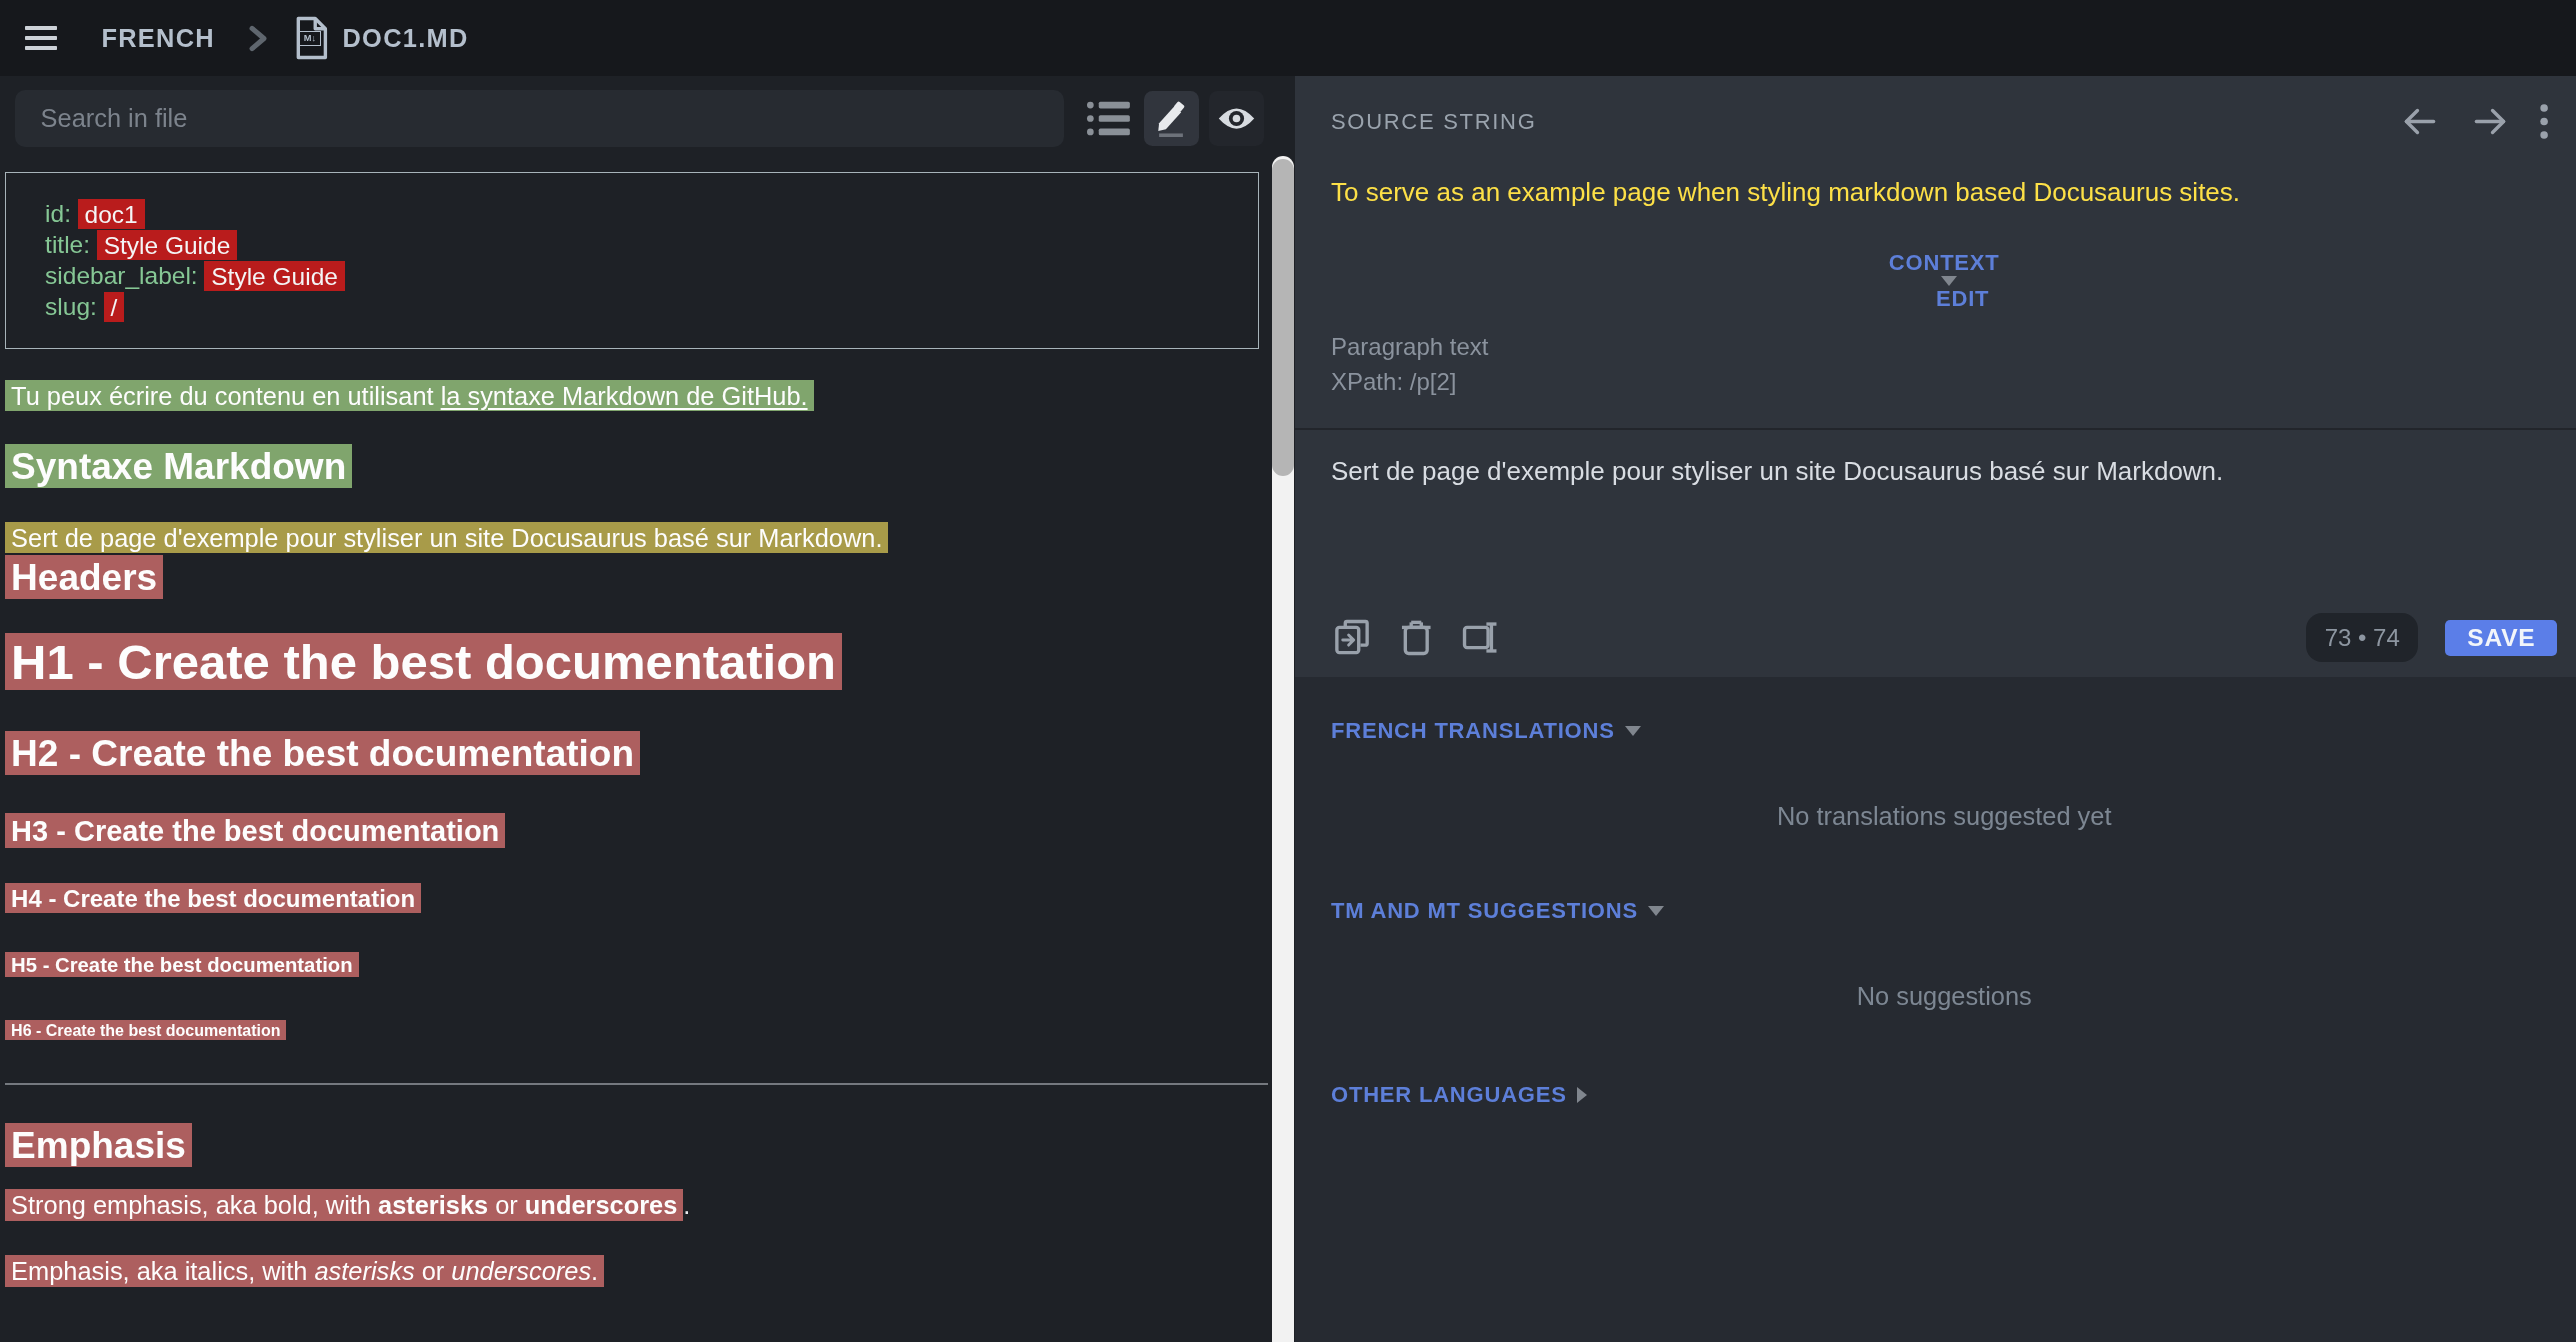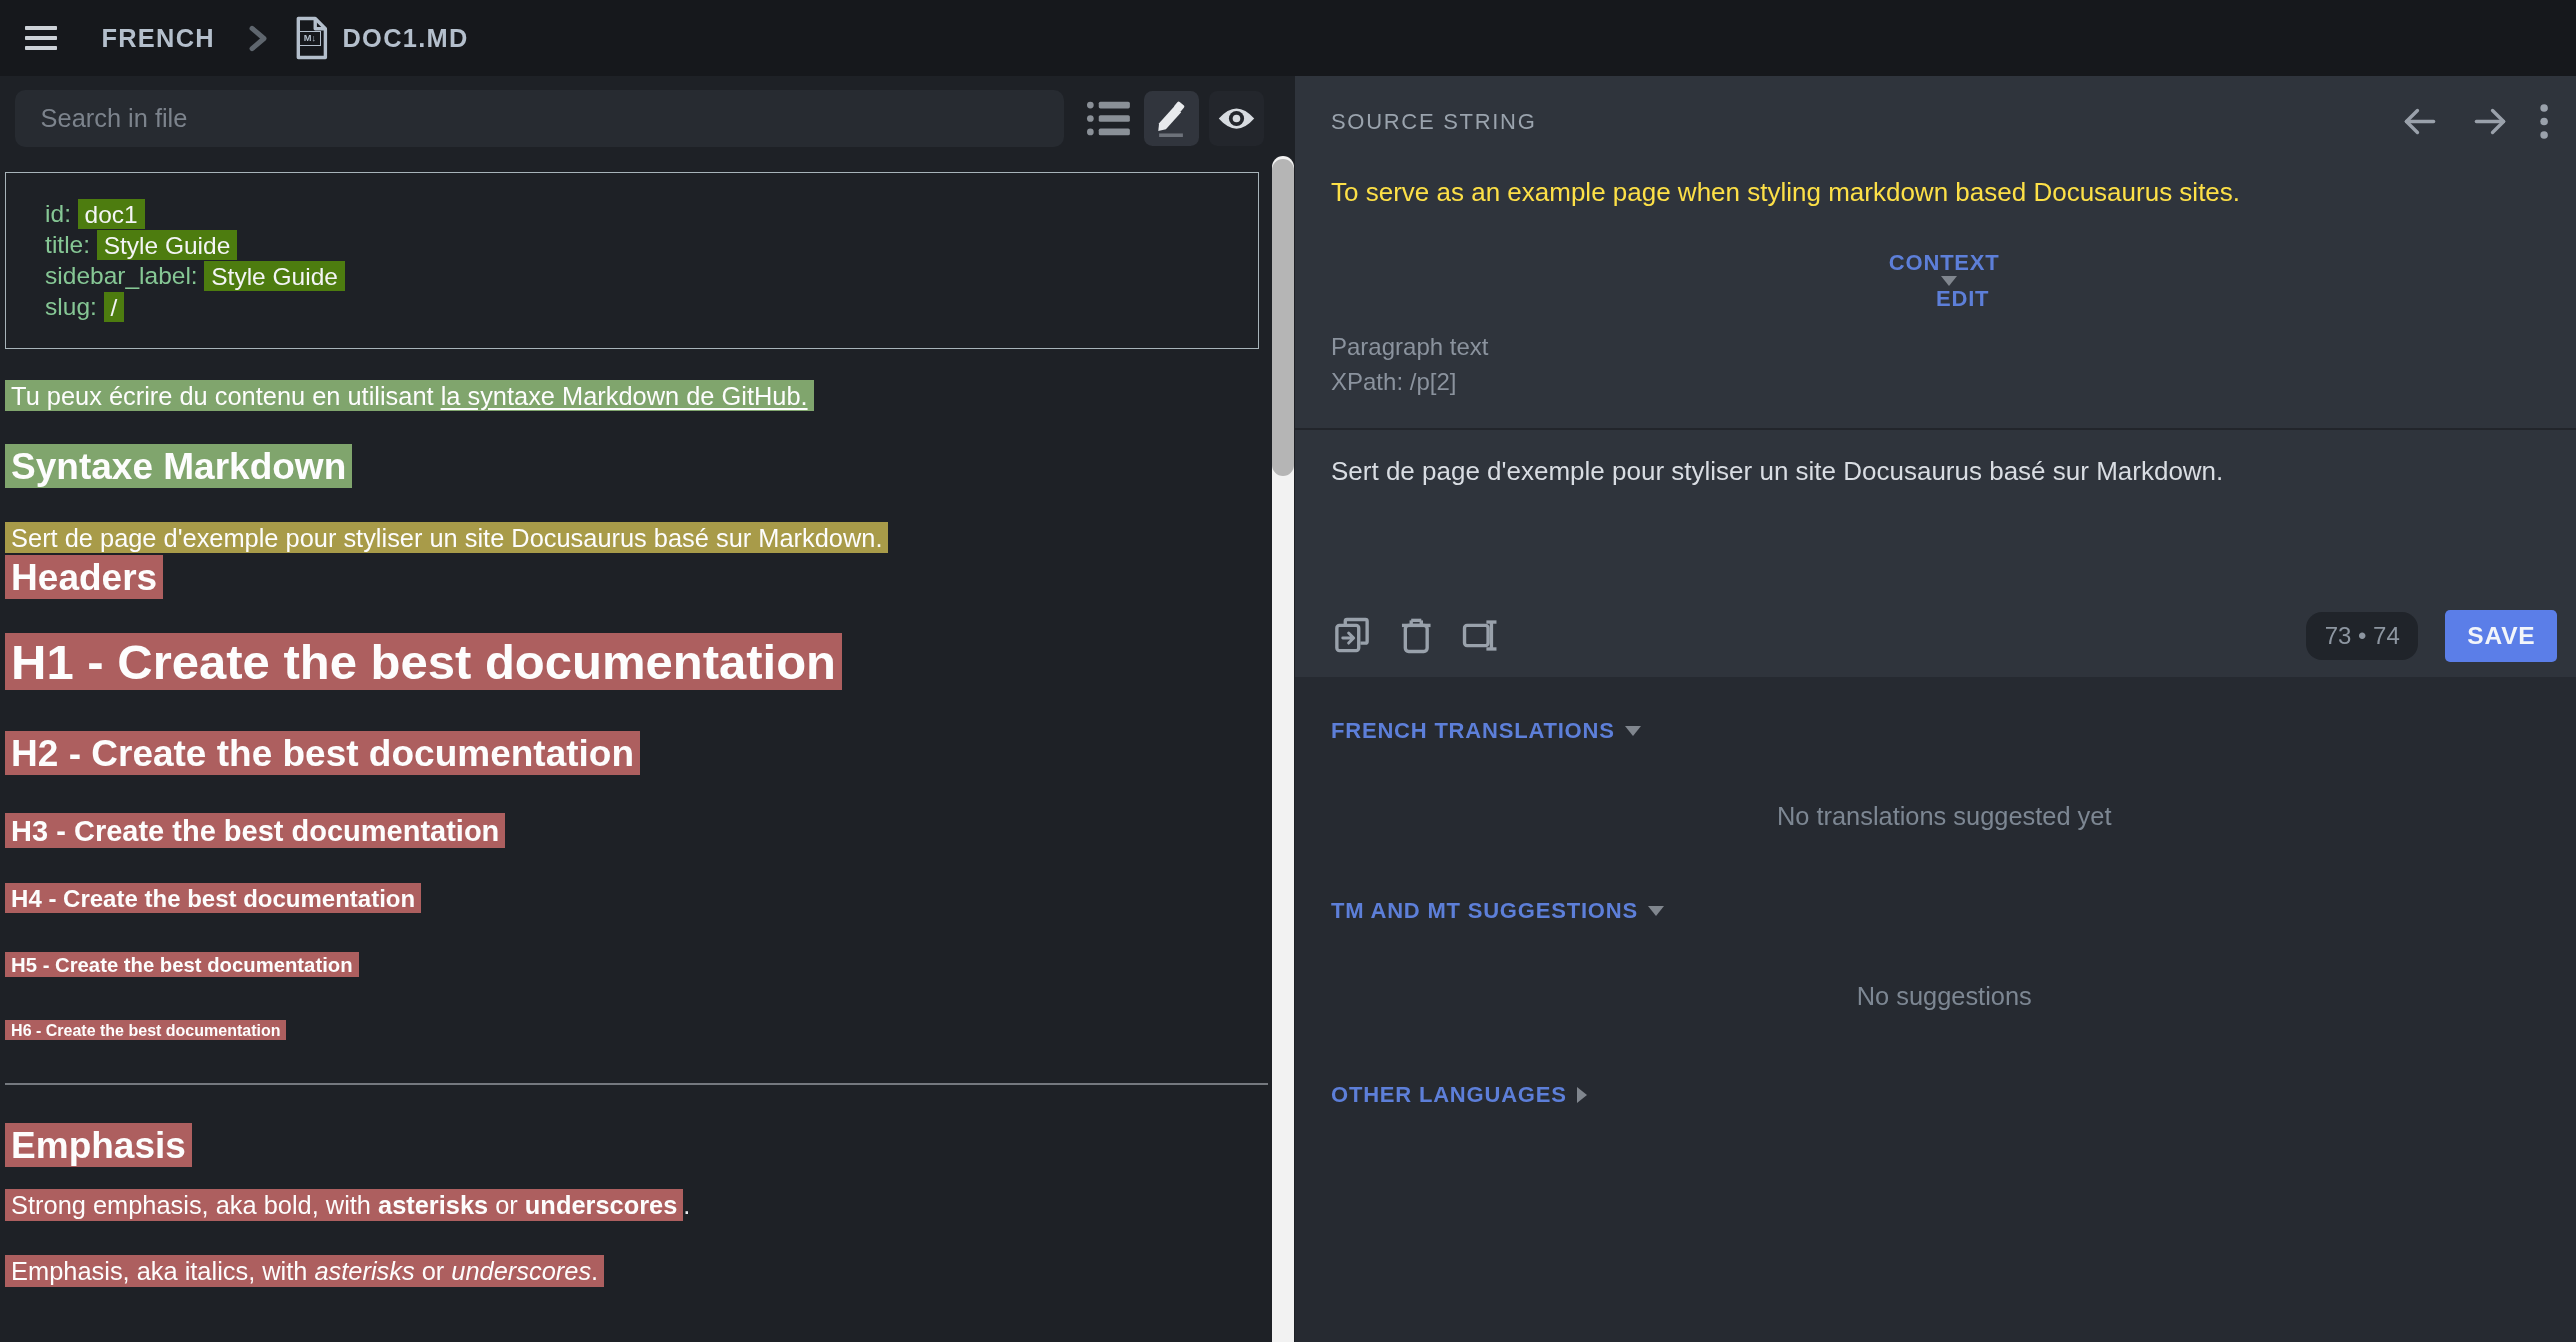--- a/index.html
+++ b/index.html
@@ -49,21 +49,21 @@
   .doc h5 { font-size:20.3px; line-height:26px; font-weight:bold; }
   .doc h6 { font-size:16px; line-height:23px; font-weight:bold; }
   .mt-p1 { margin-top:31px; } .mt-h2syn { margin-top:30.5px; } .mt-p2 { margin-top:32px; }
   .mt-head { } .mt-h1 { margin-top:31px; } .mt-h2 { margin-top:37px; }
   .mt-h3 { margin-top:36px; } .mt-h4 { margin-top:34px; } .mt-h5 { margin-top:38px; }
   .mt-h6 { margin-top:41px; } .mt-hr { margin-top:41px; } .mt-emp { margin-top:37px; }
   .mt-pit { margin-top:34px; } .mt-pbd { margin-top:20.3px; }
   .yamlbox { border:1.7px solid #a8b4ba; padding:25.4px 39px; font-size:24.5px; line-height:31px;
              width:1254px; }
   .ykey { color:#86c795; }
-  .yval { background:#4d7c0f; color:#f4f5f6; padding:1.7px 6.8px; }
+  .yval { background:#b91c1c; color:#f4f5f6; padding:1.7px 6.8px; }
   .doclink { text-decoration:underline; text-underline-offset:3.4px; }
   .doc hr { border:none; border-top:2.5px solid #75797f; width:1263px; }
   .seg-i { font-style:italic; }
   .seg-b { font-weight:bold; }
 
   
   .scrollstrip { width:24px; flex:0 0 auto; background:#1e2126; position:relative; }
   .scrolltrack { position:absolute; left:0.8px; top:80px; width:22px; bottom:0; background:#f2f2f2;
                  border-radius:11px 11px 0 0; }
   .scrollthumb { position:absolute; left:0; top:2.5px; width:22px; height:317px; background:#b5b5b5;
@@ -91,21 +91,21 @@
   .ctx-edit { margin-left:37px; }
   .ctx-meta { margin-top:17px; color:#8b939e; font-size:24px; line-height:35px; }
   .rp-divider { height:1.7px; background:#22252b; margin:29px -18.6px 0 -36px; }
   .transl-area { flex:1; display:flex; flex-direction:column; }
   .transl-text { padding-top:25.4px; color:#d9dde3; font-size:26px; line-height:32px; outline:none; }
   .transl-toolbar { margin-top:auto; display:flex; align-items:center; padding-bottom:15.2px; }
   .tool-btn { background:transparent; border:none; cursor:pointer; padding:3.4px; margin-right:24px; }
   .count-badge { margin-left:auto; background:#20242a; color:#8d96a1; font-size:24px;
                  border-radius:16px; padding:10.2px 18.6px; }
   .save-btn { margin-left:27px; background:#5b7ee8; color:#f2f5fa; border:none; border-radius:5.1px;
-              width:112px; height:52px; font-size:24.5px; font-weight:bold; letter-spacing:0.8px;
+              width:112px; height:36px; font-size:24.5px; font-weight:bold; letter-spacing:0.8px;
               cursor:pointer; font-family:inherit; }
 
   .rp-bottom { flex:1; background:#262a31; padding:0 18.6px 0 36px; display:flex; flex-direction:column; }
   .sec-row { display:flex; align-items:center; }
   .sec-first { margin-top:41px; }
   .empty-state { color:#7d8793; font-size:25.4px; text-align:center; height:144px; display:flex;
                  align-items:center; justify-content:center; }
   .sec-mid { margin-top:10.2px; }
   .sec-last { margin-top:13.5px; }
 

